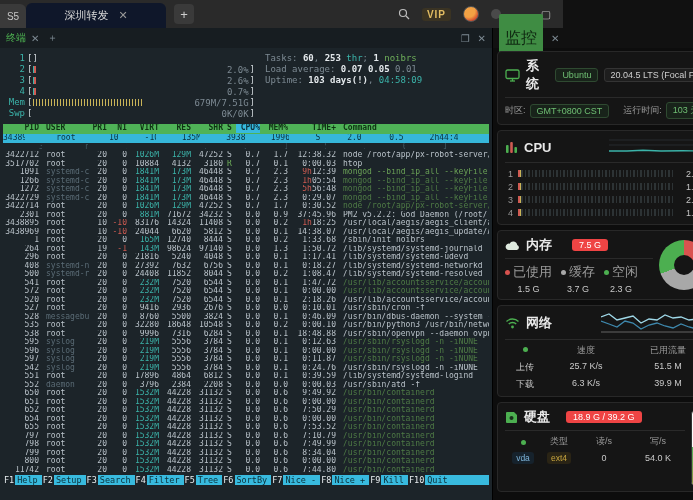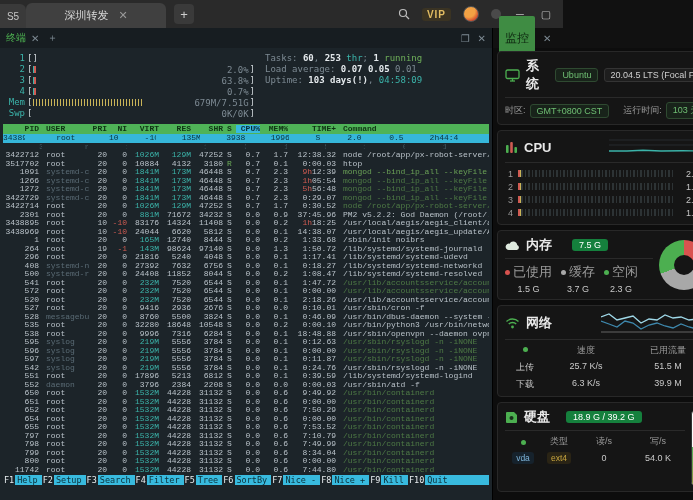--- a/index.html
+++ b/index.html
@@ -4,21 +4,21 @@
 <style>
   * { margin:0; padding:0; box-sizing:border-box; }
   html,body { width:693px; height:500px; background:#111; overflow:hidden;
     font-family:"Liberation Sans", sans-serif; }
   .app { width:563px; height:500px; display:flex; flex-direction:column; background:#101315;border-radius:20px; }
 
   
   .titlebar { height:28px; background:#2a2a2a; display:flex; align-items:stretch; flex:0 0 28px; }
   .tab-partial { width:26px; background:#3a3a3a; color:#c7c7c7; font-size:10px;
     display:flex; align-items:center; justify-content:center; border-radius:0 6px 0 0; margin-top:4px; }
-  .tab-active { width:140px; margin-top:3px; background:#404040; border-radius:6px 6px 0 0;
+  .tab-active { width:140px; margin-top:3px; background:#0f172a; border-radius:6px 6px 0 0;
     color:#d8d8d8; font-size:11px; display:flex; align-items:center; justify-content:center; gap:10px; }
   .tab-x { color:#9a9a9a; font-size:11px; }
   .newtab-btn { width:20px; height:20px; margin:4px 0 0 8px; background:#3a3a3a; border-radius:4px;
     color:#cfcfcf; font-size:13px; display:flex; align-items:center; justify-content:center; }
   .title-right { margin-left:auto; display:flex; align-items:center; gap:12px; padding-right:10px; }
   .vip { color:#e2bd63; font-size:10px; font-weight:bold; background:#3a3323; border-radius:3px; padding:1px 5px; letter-spacing:1px;}
   .avatar { width:16px; height:16px; border-radius:50%;
     background:radial-gradient(circle at 35% 30%, #f2a144 0 45%, #d14b2e 75%); border:1px solid #555; }
   .mutedicon { width:10px; height:10px; border-radius:50%; background:#4a4a4a; }
   .winbtn { color:#bdbdbd; font-size:11px; width:14px; text-align:center; }
@@ -28,21 +28,21 @@
   .left-pane { width:492px; display:flex; flex-direction:column; background:#1c2429; }
   .right-pane { flex:1; display:flex; flex-direction:column; background:#0d0d0d; border-left:1px solid #000; }
 
   
   .ptabbar { height:20px; background:#171d21; display:flex; align-items:center;
     padding:0 6px; gap:8px; flex:0 0 20px; font-size:10px; }
   .term-tab { color:#4caf50; display:flex; gap:5px; align-items:center; }
   .gicon { color:#7d8a93; font-size:10px; }
   .spacer { flex:1; }
   .mon-bar { background:#111; }
-  .mon-tab { background:#3f8c43; color:#0e2710; padding:14px 6px; border-radius:2px; font-size:12px; }
+  .mon-tab { background:#3f8c43; color:#0e2710; padding:14px 6px; border-radius:2px; font-size:16px; }
 
   
   .terminal { flex:1; padding:5px 3px 0 3px; font-family:"DejaVu Sans Mono", monospace;
     color:#b9c2c9; overflow:hidden; }
   .htop-head { display:flex; font-size:9px; line-height:11px; margin-bottom:5px; }
   .meters { width:252px; }
   .mrow { display:flex; align-items:center; height:11px; }
   .mlabel { width:24px; text-align:right; color:#3bb3a9; padding-right:2px; }
   .br { color:#cfd6da; }
   .mbar { flex:1; position:relative; height:9px; }
@@ -50,21 +50,21 @@
     background:linear-gradient(90deg,#3bb3a9 0 1.5px,#cf5b52 1.5px 3px); }
   .mpct { position:absolute; right:1px; color:#7d8a93; }
   .memfill { position:absolute; left:1px; top:1px; bottom:1px;
     background:repeating-linear-gradient(90deg,#c9b458 0 1px, transparent 1px 3px); }
   .stats { flex:1; padding-left:10px; }
   .stat-line { height:11px; white-space:nowrap; }
   .lbl { color:#7d8a93; } .wht { color:#e4e9ec; font-weight:bold; }
   .teal { color:#3bb3a9; } .grn { color:#6fb05a; } .red { color:#cf5b52; }
 
   .ptable { font-size:8px; line-height:8.5px; }
-  .phead, .prow { display:flex; height:8.5px; align-items:center; white-space:nowrap;font-family:Liberation Mono, monospace; }
+  .phead, .prow { display:flex; height:8.5px; align-items:flex-start; white-space:nowrap; }
   .phead { background:#4fb357; color:#0f3313; height:10px; font-weight:bold; }
   .hc.hl { background:#38bade; color:#0b2f38; }
   .pc, .hc { display:inline-block; overflow:hidden; margin-right:2px; }
   .c0{width:36px;text-align:right} .c1{width:48px;text-align:left;padding-left:5px}
   .c2{width:16px;text-align:right} .c3{width:18px;text-align:right}
   .c4{width:30px;text-align:right} .c5{width:30px;text-align:right}
   .c6{width:30px;text-align:right} .c7{width:9px;text-align:center}
   .c8{width:24px;text-align:right} .c9{width:26px;text-align:right}
   .c10{width:46px;text-align:right} .c11{flex:1;text-align:left;padding-left:5px;margin-right:0}
   .prow .dim { color:#5a6b75; }
@@ -81,21 +81,21 @@
   
   .cards { flex:1; overflow:hidden; padding:3px 4px; display:flex; flex-direction:column; gap:5px; }
   .card { background:#151515; border:1px solid #282828; border-radius:4px; padding:5px 7px; }
   .card-head { display:flex; align-items:center; gap:6px; }
   .card-title { color:#e8e8e8; font-size:13px; font-weight:bold; }
   .divider { border-top:1px solid #2a2a2a; margin:4px 0; }
   .badge-outline-green { font-size:9px; color:#6fbf73; background:#18231a; border:1px solid #2f4a31;
     border-radius:3px; padding:1px 6px; white-space:nowrap; }
   .badge-outline-grey { font-size:9px; color:#cfcfcf; background:#1e1e1e; border:1px solid #343434;
     border-radius:3px; padding:1px 5px; white-space:nowrap; overflow:hidden; max-width:116px; }
-  .badge-solid-green { font-size:9px; color:#ffffff; background:#15803d; border-radius:3px; padding:1px 7px; }
+  .badge-solid-green { font-size:9px; color:#ffffff; background:#ef4444; border-radius:3px; padding:1px 7px; }
   .kv-row { display:flex; align-items:center; gap:4px; font-size:9px; color:#9a9a9a; margin-top:2px; }
 
   .corerow { display:flex; align-items:center; gap:5px; height:13px; }
   .coreidx { width:8px; color:#9a9a9a; font-size:9px; text-align:right; }
   .corebar { flex:1; height:7px; position:relative;
     background:repeating-linear-gradient(90deg,#2d3335 0 1.5px, transparent 1.5px 3.5px); }
   .corelead { position:absolute; left:0; top:0; bottom:0; width:3px;
     background:linear-gradient(90deg,#cf5b52 0 1.5px,#c9b458 1.5px 3px); }
   .corepct { width:30px; text-align:right; color:#c5c5c5; font-size:9px; }
 
@@ -185,21 +185,21 @@
                   <div class="marks"></div>
                   <span class="mpct">2.0%</span>
                 </div>
                 <span class="br">]</span>
               </div>
               <div class="mrow">
                 <span class="mlabel">3</span>
                 <span class="br">[</span>
                 <div class="mbar">
                   <div class="marks"></div>
-                  <span class="mpct">63.8%</span>
+                  <span class="mpct">2.6%</span>
                 </div>
                 <span class="br">]</span>
               </div>
               <div class="mrow">
                 <span class="mlabel">4</span>
                 <span class="br">[</span>
                 <div class="mbar">
                   <div class="marks"></div>
                   <span class="mpct">0.7%</span>
                 </div>
@@ -217,21 +217,21 @@
             <div class="mrow">
               <span class="mlabel">Swp</span>
                 <span class="br">[</span>
               <div class="mbar">
                   <span class="mpct">0K/0K</span>
                 </div>
                 <span class="br">]</span>
             </div>
           </div>
           <div class="stats">
-            <div class="stat-line" id="tasks-line"><span class="lbl">Tasks: </span><span class="wht">60</span><span class="lbl">, </span><span class="wht">253</span><span class="teal"> thr</span><span class="lbl">; </span><span class="wht">1</span><span class="grn"> running</span></div>
+            <div class="stat-line" id="tasks-line"><span class="lbl">Tasks: </span><span class="wht">60</span><span class="lbl">, </span><span class="wht">253</span><span class="teal"> thr</span><span class="lbl">; </span><span class="wht">1</span><span class="grn"> noibrs</span></div>
             <div class="stat-line" id="load-line"><span class="lbl">Load average: </span><span class="wht">0.07 </span><span class="wht">0.05 </span><span class="lbl">0.01</span></div>
             <div class="stat-line" id="uptime-line"><span class="lbl">Uptime: </span><span class="wht">103 days(!)</span><span class="lbl">, </span><span class="teal">04:58:09</span></div>
           </div>
         </div>
 
         <div class="ptable">
           <div class="phead" id="proc-head">
               <span class="hc c0">PID</span>
               <span class="hc c1">USER</span>
               <span class="hc c2">PRI</span>
@@ -637,21 +637,21 @@
                 <span class="pc c9">0.1</span>
                 <span class="pc c10">0:24.76</span>
                 <span class="pc c11">/usr/sbin/rsyslogd -n -iNONE</span>
               </div>
               <div class="prow">
                 <span class="pc c0">551</span>
                 <span class="pc c1">root</span>
                 <span class="pc c2">20</span>
                 <span class="pc c3">0</span>
                 <span class="pc c4">17896</span>
-                <span class="pc c5">5213</span>
+                <span class="pc c5">4864</span>
                 <span class="pc c6">6812</span>
                 <span class="pc c7">S</span>
                 <span class="pc c8">0.0</span>
                 <span class="pc c9">0.1</span>
                 <span class="pc c10">0:39.59</span>
                 <span class="pc c11">/lib/systemd/systemd-logind</span>
               </div>
               <div class="prow">
                 <span class="pc c0">552</span>
                 <span class="pc c1 dim">daemon</span>

